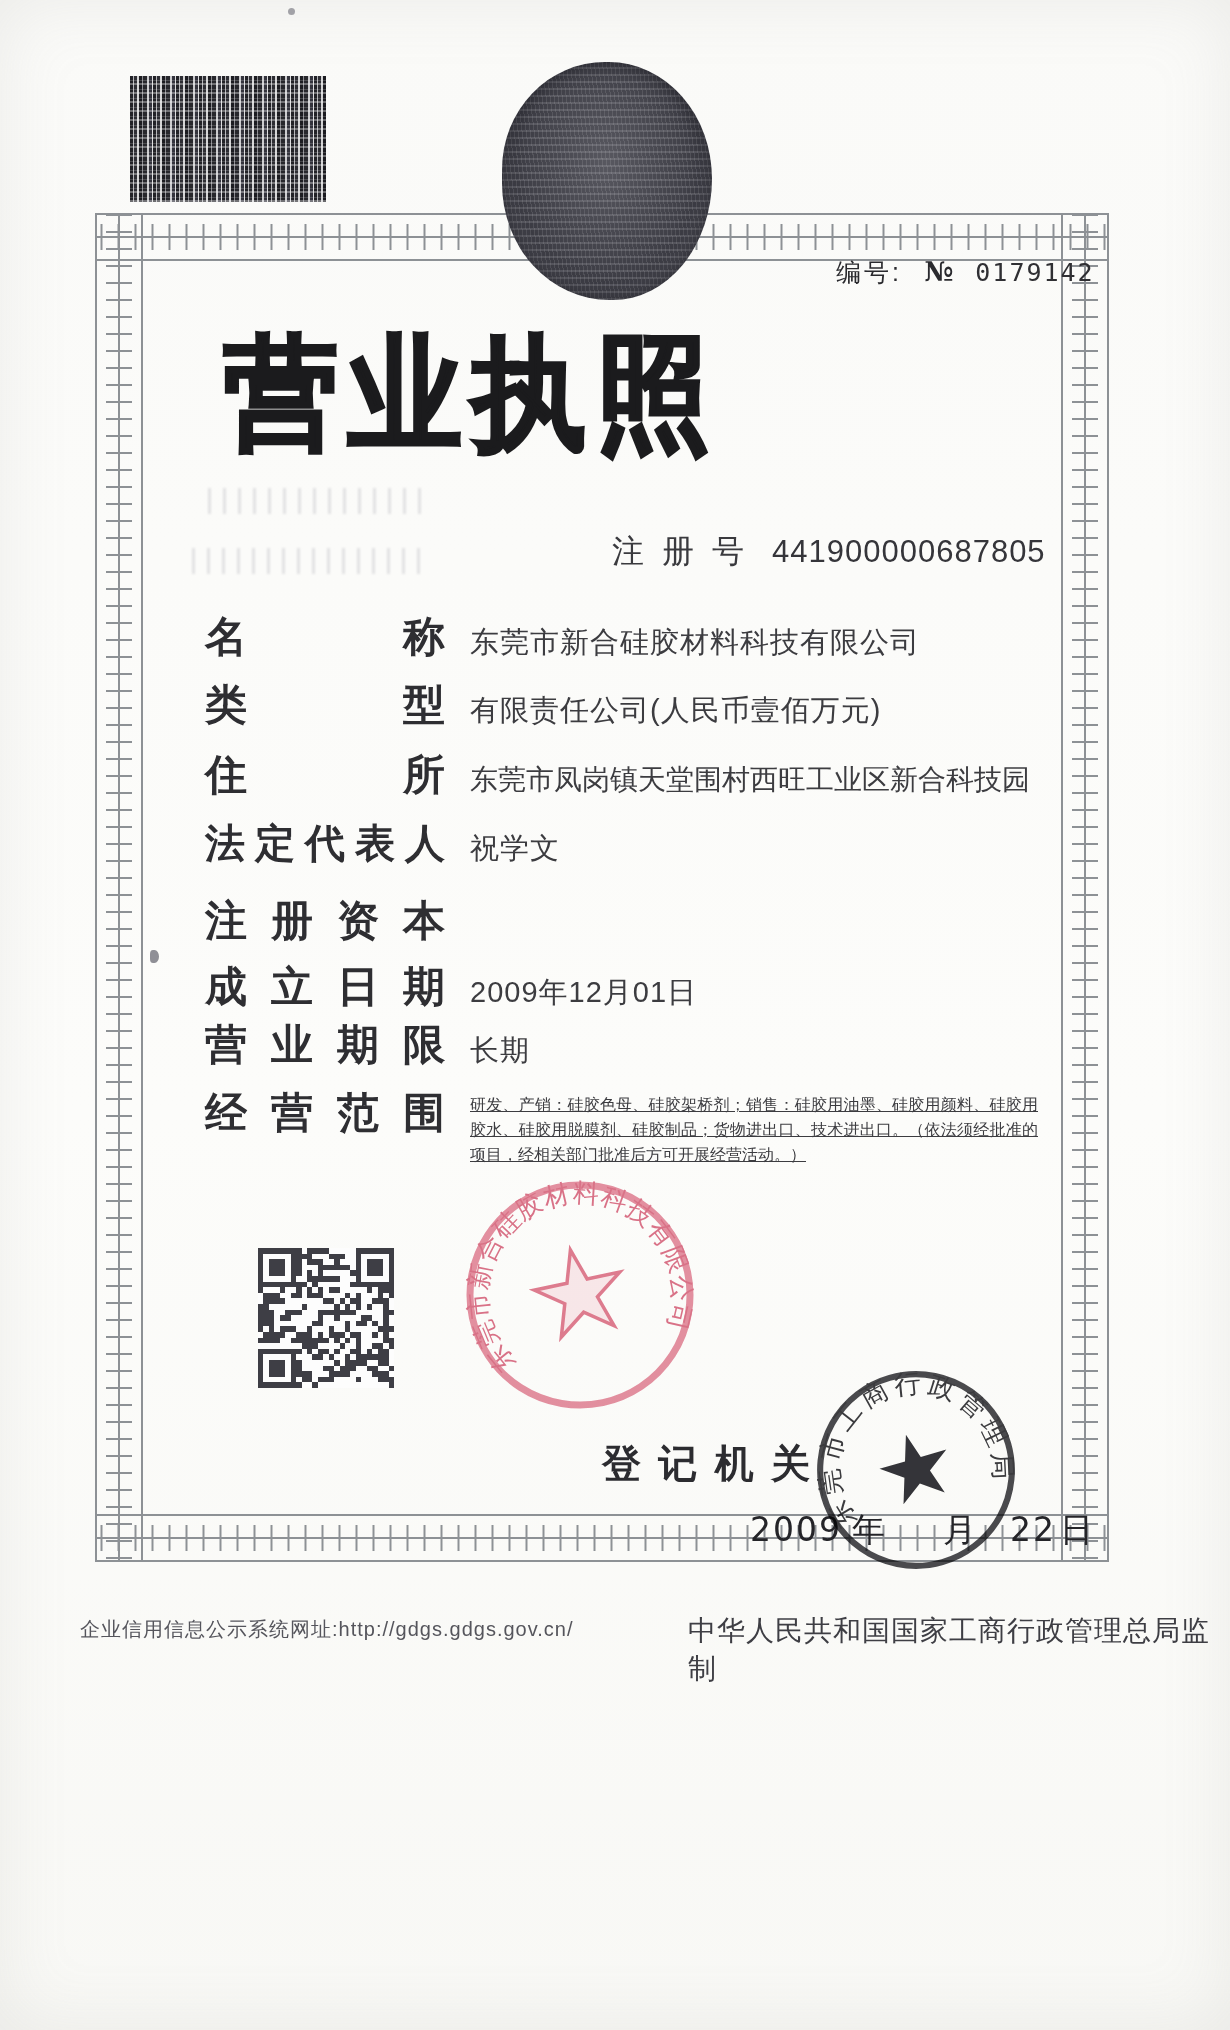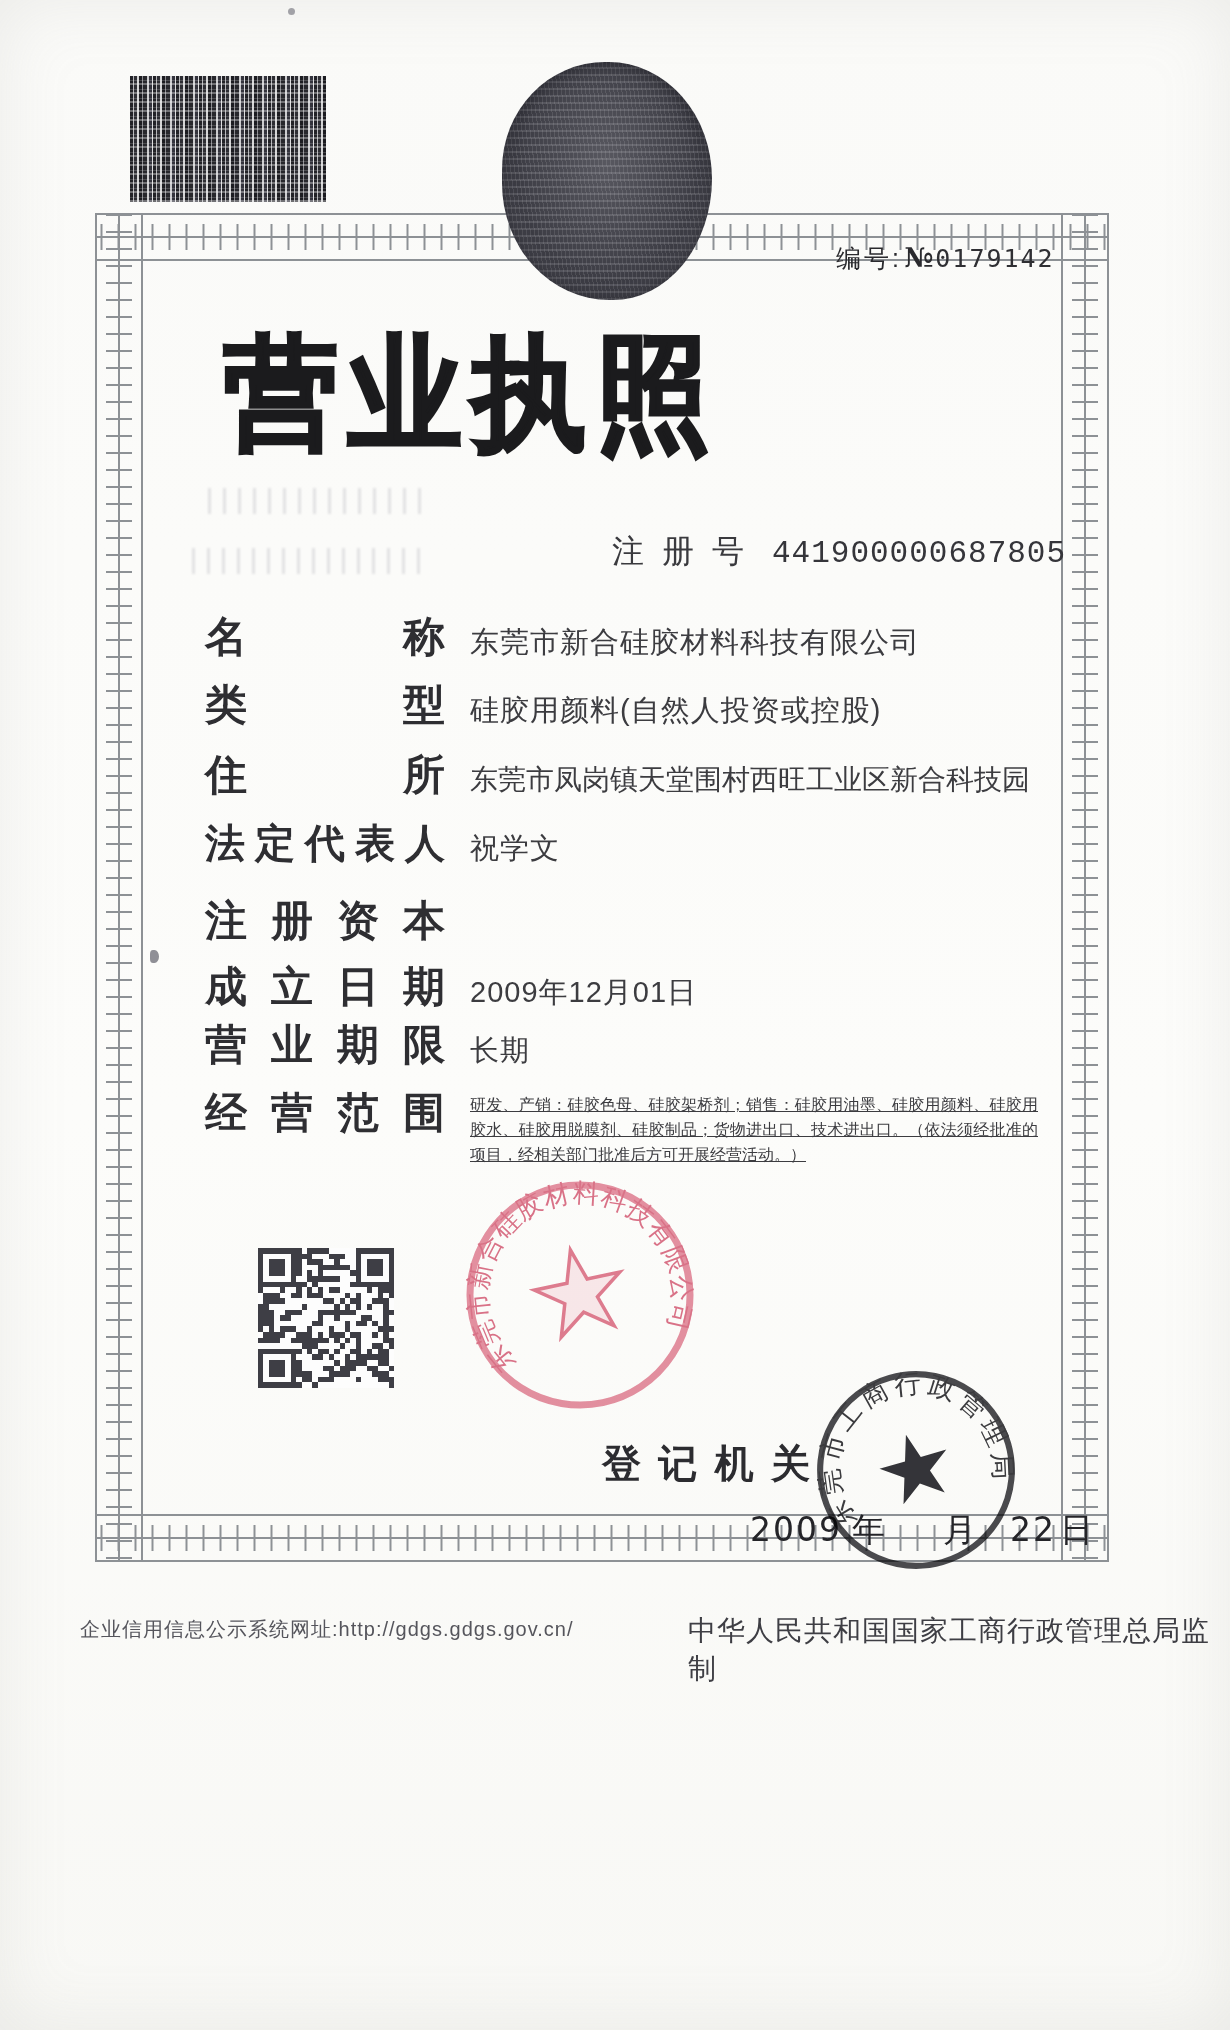--- a/index.html
+++ b/index.html
@@ -46,33 +46,33 @@
   .b-bottom{bottom:0;border-top-width:3px;border-top-color:#66696d;}
   .b-left,.b-right{top:0;height:100%;width:48px;
     background:
       repeating-linear-gradient(0deg,#8d9195 0 2px,transparent 2px 17px),
       linear-gradient(#8d9195,#8d9195);
     background-size:58% 17px,2px 100%;background-position:center center;background-repeat:repeat-y,repeat-y;}
   .b-left{left:0;border-right-width:3px;border-right-color:#66696d;}
   .b-right{right:0;border-left-width:3px;border-left-color:#66696d;}
 
   
-  .serial{position:absolute;left:836px;top:242px;z-index:2;display:flex;align-items:baseline;gap:2px;color:#2a2a2e;}
+  .serial{position:absolute;left:836px;top:256px;z-index:2;display:flex;align-items:baseline;gap:22px;color:#2a2a2e;}
   .serial .lbl{font-size:25px;letter-spacing:3px;}
   .serial .no{font-family:"DejaVu Serif",serif;font-weight:bold;font-size:27px;}
   .serial .digits{font-family:"DejaVu Sans Mono",monospace;font-size:25px;letter-spacing:2px;color:#2f2f33;}
 
   .title{position:absolute;left:224px;top:318px;width:486px;margin:0;z-index:2;
     font-size:114px;font-weight:900;color:#1b1b1d;-webkit-text-stroke:3px #1b1b1d;
     transform:scaleY(1.08);}
   .char-justify{display:flex;justify-content:space-between;}
 
   .regno-row{position:absolute;left:612px;top:530px;z-index:2;display:flex;align-items:baseline;}
   .regno-label{width:132px;font-size:32px;color:#3a3a3e;}
-  .regno-value{margin-left:28px;font-size:31px;letter-spacing:1px;color:#35353a;font-family:Liberation Mono, monospace;text-align:right;}
+  .regno-value{margin-left:28px;font-size:31px;letter-spacing:1px;color:#35353a;font-family:Liberation Sans, sans-serif;text-align:right;}
 
   
   .field-row{position:absolute;left:205px;z-index:2;display:flex;align-items:flex-start;}
   .f-label{width:240px;flex:0 0 240px;font-size:42px;font-weight:700;color:#2e2e32;line-height:46px;}
   .f-label.small{font-size:40px;}
   .f-value{margin-left:25px;padding-top:9px;font-size:29px;color:#3c3c40;letter-spacing:1px;white-space:nowrap;}
   .f-value.wide{font-size:28px;letter-spacing:0;}
   .f-value.scope{white-space:normal;width:568px;font-size:16px;line-height:25px;text-align:justify;padding-top:2px;letter-spacing:0;text-decoration:underline;}
   .r1{top:614px;}.r2{top:682px;}.r3{top:752px;}.r4{top:820px;}
   .r5{top:898px;}.r6{top:964px;}.r7{top:1022px;}.r8{top:1090px;}
@@ -152,21 +152,21 @@
         <span>名</span>
         <span>称</span>
       </span>
     <span class="f-value">东莞市新合硅胶材料科技有限公司</span>
   </div>
   <div class="field-row r2">
     <span class="f-label char-justify">
         <span>类</span>
         <span>型</span>
       </span>
-    <span class="f-value">硅胶用颜料(自然人投资或控股)</span>
+    <span class="f-value">有限责任公司(人民币壹佰万元)</span>
   </div>
   <div class="field-row r3">
     <span class="f-label char-justify">
         <span>住</span>
         <span>所</span>
       </span>
     <span class="f-value wide">东莞市凤岗镇天堂围村西旺工业区新合科技园</span>
   </div>
   <div class="field-row r4">
     <span class="f-label small char-justify">

